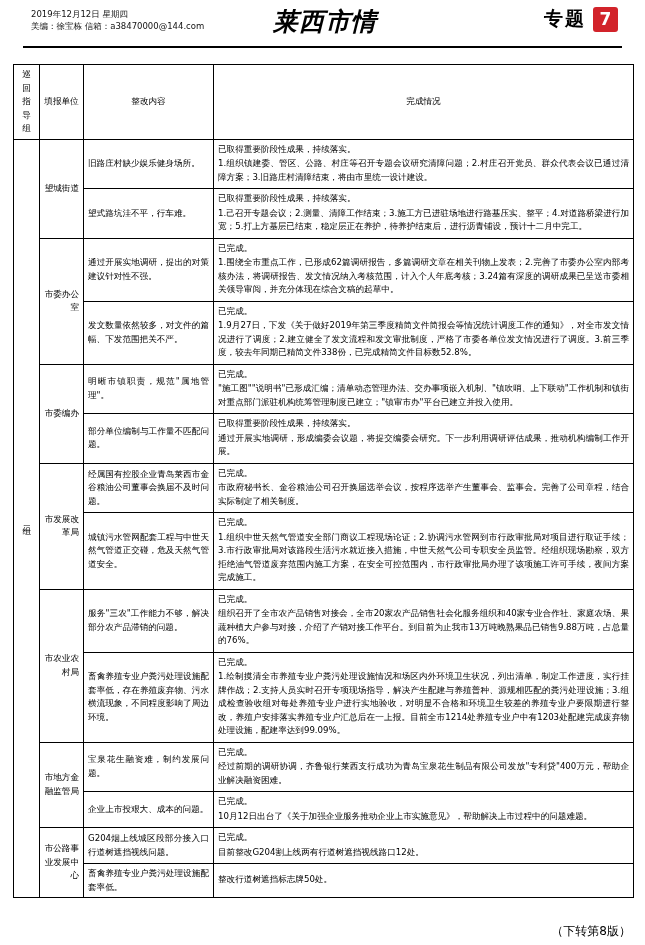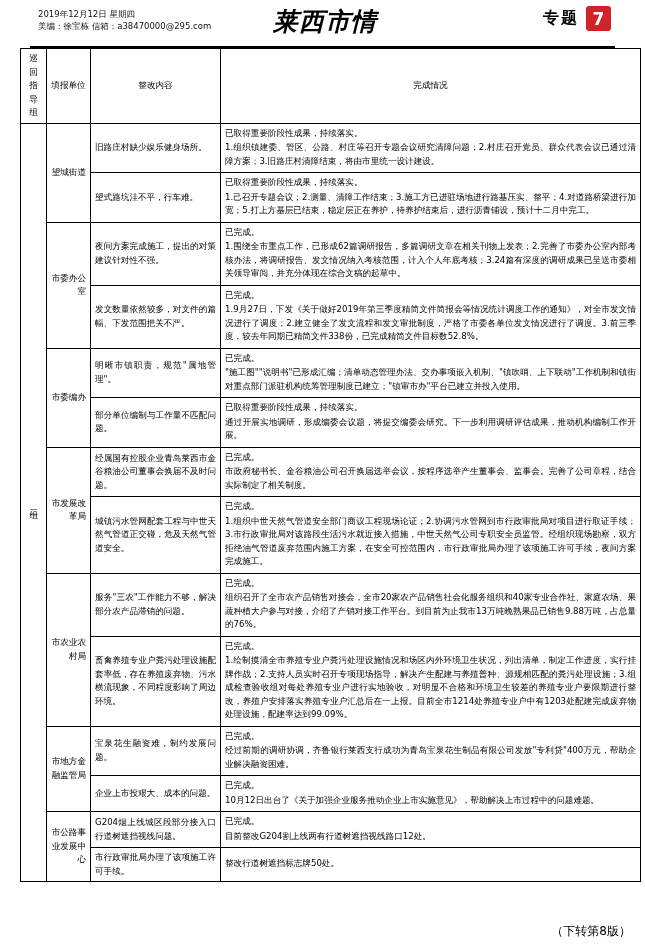--- a/index.html
+++ b/index.html
@@ -13,21 +13,21 @@
     font-family: "DejaVu Sans", "Liberation Sans", sans-serif;
     color: #000;
     position: relative;
     overflow: hidden;
   }
   .page {
     width: 645px;
     height: 945px;
     position: relative;
     box-sizing: border-box;
-    padding: 0 20px;
+    padding: 0 13px;
   }
 
   
   .masthead {
     position: relative;
     height: 44px;
     padding-top: 6px;
     box-sizing: border-box;
   }
   .masthead-left {
@@ -54,21 +54,21 @@
     position: absolute;
     right: 14px;
     top: 6px;
     display: flex;
     align-items: center;
     gap: 7px;
   }
   .masthead-right .word {
     font-family: "DejaVu Serif", "Liberation Serif", serif;
     font-weight: bold;
-    font-size: 16px;
+    font-size: 19px;
     letter-spacing: 2px;
   }
   .pagenum {
     width: 25px;
     height: 25px;
     background: #d2232a;
     color: #fff;
     font-weight: bold;
     font-size: 17px;
     display: flex;
@@ -84,21 +84,21 @@
   .contin-top {
     font-size: 9px;
     margin: 4px 0 4px 12px;
     letter-spacing: 0.5px;
   }
 
   
   table.main {
     border-collapse: collapse;
     width: 621px;
-    margin: 0 auto;
+    margin: 16px auto;
     table-layout: fixed;
   }
   table.main td, table.main th {
     border: 1px solid #000;
     vertical-align: middle;
     padding: 3px 4px;
     font-size: 8.6px;
     line-height: 13.5px;
   }
   th.hdr {
@@ -153,21 +153,21 @@
   }
 </style>
 </head>
 <body>
 
 <div class="page">
 
   <div class="masthead">
     <div class="masthead-left">
       <div>2019年12月12日 星期四</div>
-      <div>美编：徐宝栋  信箱：a38470000@295.com</div>
+      <div>美编：徐宝栋  信箱：a38470000@144.com</div>
     </div>
     <div class="masthead-center">莱西市情</div>
     <div class="masthead-right">
       <span class="word">专题</span>
       <span class="pagenum">7</span>
     </div>
   </div>
   <div class="rule"></div>
 
 
@@ -198,21 +198,21 @@
         </tr>
         <tr>
           <td class="item">望式路坑洼不平，行车难。</td>
           <td class="result">
             <span class="done">已取得重要阶段性成果，持续落实。</span>
             <span class="done">1.己召开专题会议；2.测量、清障工作结束；3.施工方已进驻场地进行路基压实、整平；4.对道路桥梁进行加宽；5.打上方基层已结束，稳定层正在养护，待养护结束后，进行沥青铺设，预计十二月中完工。</span>
           </td>
         </tr>
         <tr>
           <td class="unit" rowspan="2">市委办公室</td>
-          <td class="item">夜间方案完成施工，提出的对策建议针对性不强。</td>
+          <td class="item">通过开展实地调研，提出的对策建议针对性不强。</td>
           <td class="result">
             <span class="done">已完成。</span>
             <span class="done">1.围绕全市重点工作，已形成62篇调研报告，多篇调研文章在相关刊物上发表；2.完善了市委办公室内部考核办法，将调研报告、发文情况纳入考核范围，计入个人年底考核；3.24篇有深度的调研成果已呈送市委相关领导审阅，并充分体现在综合文稿的起草中。</span>
           </td>
         </tr>
         <tr>
           <td class="item">发文数量依然较多，对文件的篇幅、下发范围把关不严。</td>
           <td class="result">
             <span class="done">已完成。</span>
             <span class="done">1.9月27日，下发《关于做好2019年第三季度精简文件简报会等情况统计调度工作的通知》，对全市发文情况进行了调度；2.建立健全了发文流程和发文审批制度，严格了市委各单位发文情况进行了调度。3.前三季度，较去年同期已精简文件338份，已完成精简文件目标数52.8%。</span>
@@ -280,21 +280,21 @@
         </tr>
         <tr>
           <td class="unit" rowspan="2">市公路事业发展中心</td>
           <td class="item">G204烟上线城区段部分接入口行道树遮挡视线问题。</td>
           <td class="result">
             <span class="done">已完成。</span>
             <span class="done">目前整改G204割上线两有行道树遮挡视线路口12处。</span>
           </td>
         </tr>
         <tr>
-          <td class="item">市行政审批局办理了该项施工许可手续。</td>
+          <td class="item">畜禽养殖专业户粪污处理设施配套率低。</td>
           <td class="result">
             <span class="done">整改行道树遮挡标志牌50处。</span>
           </td>
         </tr>
       </tbody>
   </table>
 
   <div class="contin-bottom">（下转第8版）</div>
 </div>
 

